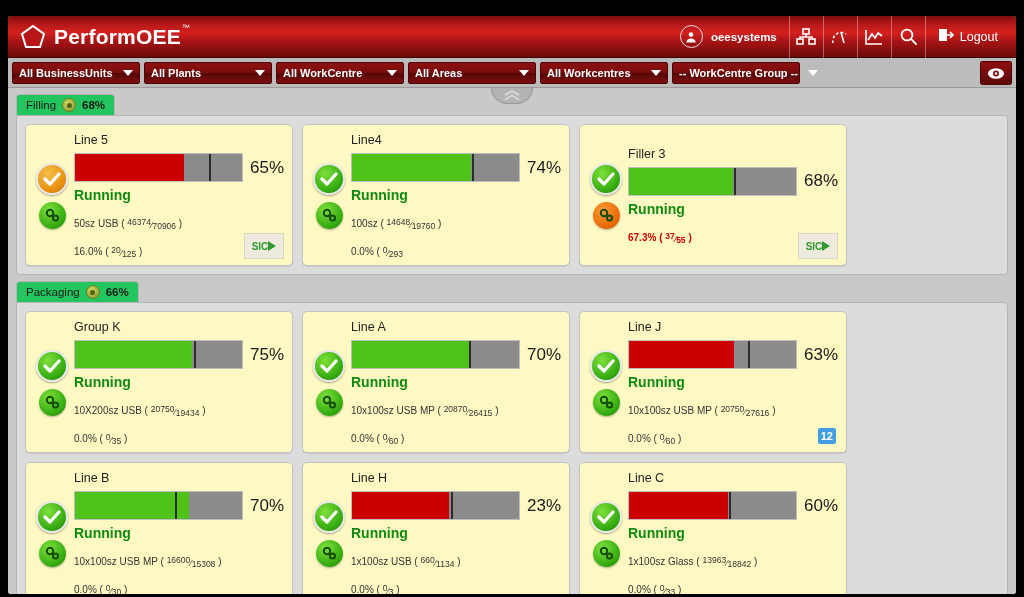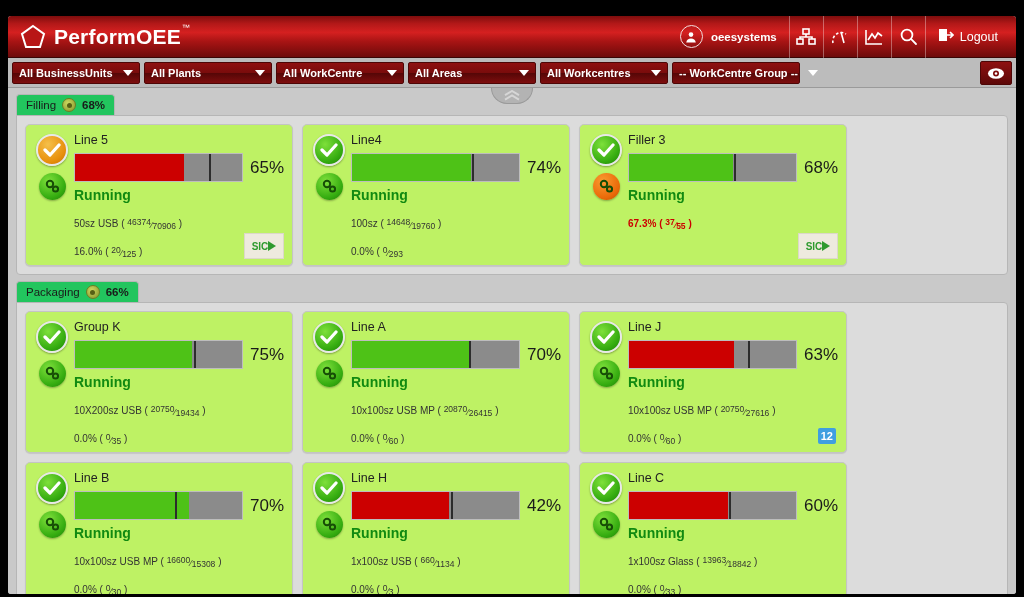--- a/index.html
+++ b/index.html
@@ -157,28 +157,29 @@
     background: #dcdcdc;
     border: 1px solid #b6b6b6;
     border-radius: 0 4px 4px 4px;
     padding: 8px;
     display: flex; flex-wrap: wrap; gap: 9px;
   }
 
   
   .card {
     width: 268px;
-    background: #bef264;
+    background: #fef9c3;
     border: 1px solid #c4c4c4;
     border-radius: 5px;
     padding: 7px 8px 7px 7px;
     position: relative;
     display: flex;
     box-shadow: 0 1px 1px rgba(0,0,0,.10);
     cursor: pointer;
+    align-items: center;
   }
   .card-icons {
     width: 38px; flex: 0 0 38px;
     display: flex; flex-direction: column; align-items: center; gap: 7px;
     padding-top: 2px;
   }
   .status-badge {
     width: 32px; height: 32px; border-radius: 50%;
     display: flex; align-items: center; justify-content: center;
     border: 2px solid #e8e8e8;
@@ -607,21 +608,21 @@
                     </svg>
                   </span>
                 </div>
                 <div class="card-main">
                   <div class="card-title">Line H</div>
                   <div class="bar-row">
                     <div class="bar">
                       <div class="bar-fill fill-red" style="width:58%"></div>
                       <div class="bar-target" style="left:59%"></div>
                     </div>
-                    <div class="bar-pct">42%</div>
+                    <div class="bar-pct">23%</div>
                   </div>
                   <div class="running">Running</div>
                   <div class="metric"><span>1x100sz USB (</span> <span class="frac"><sup>660</sup>⁄<sub>1134</sub></span> <span>)</span></div>
                   <div class="metric"><span>0.0% (</span> <span class="frac"><sup>0</sup>⁄<sub>3</sub></span> <span>)</span></div>
                 </div>
               </div>
               <div class="card">
                 <div class="card-icons">
                   <span class="status-badge status-green">
                     <svg width="18" height="14" viewBox="0 0 18 14">

